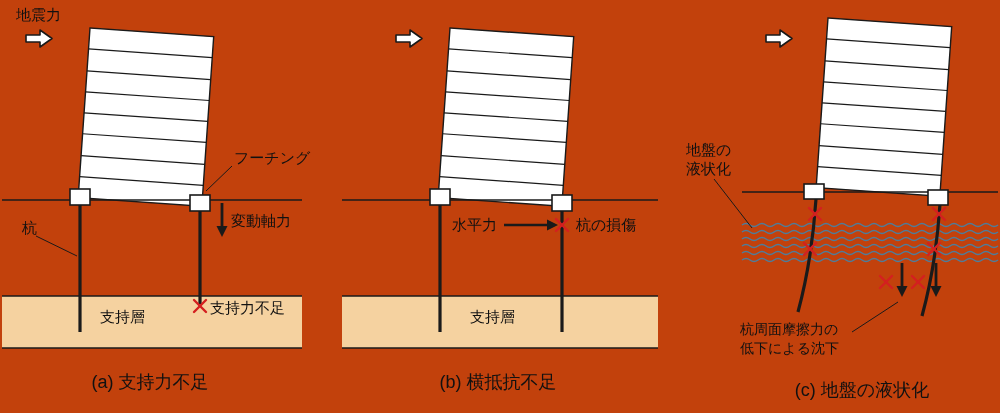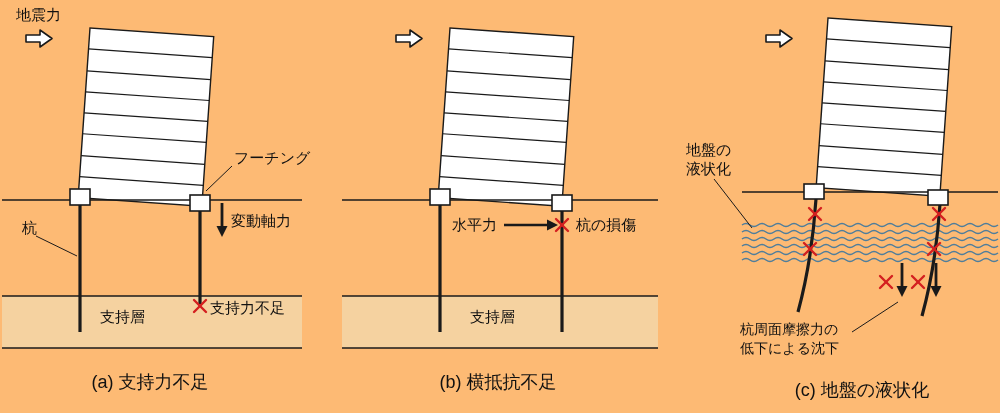--- a/index.html
+++ b/index.html
@@ -1,16 +1,16 @@
 <!DOCTYPE html>
 <html style="--ink: #1a1a1a; --bearing_layer: #f5d2a0; --liquefaction_wave: #4e7d9c; --failure_red: #d42020;"><head>
 <meta charset="utf-8">
 <style>
   html,body{margin:0;padding:0;background:#fff}
-  .stage{width:1000px;height:413px;position:relative;font-family:"Liberation Sans",sans-serif;background:#fdba74}
+  .stage{width:1000px;height:413px;position:relative;font-family:"Liberation Sans",sans-serif;background:#c2410c}
   svg text{font-family:"Liberation Sans","DejaVu Sans",sans-serif;fill:#111}
   .lbl{font-size:15px}
   .sm{font-size:14px}
   .cap{font-size:18px}
   .ln{stroke:var(--ink);stroke-width:1.3}
   .bldf{fill:#fff;stroke:var(--ink);stroke-width:1.4}
   .bld{stroke:var(--ink);stroke-width:1.2}
   .foot{fill:#fff;stroke:var(--ink);stroke-width:1.6}
   .pile{stroke:var(--ink);stroke-width:3.2;fill:none;stroke-linecap:butt}
   .leader{stroke:var(--ink);stroke-width:1;fill:none}

